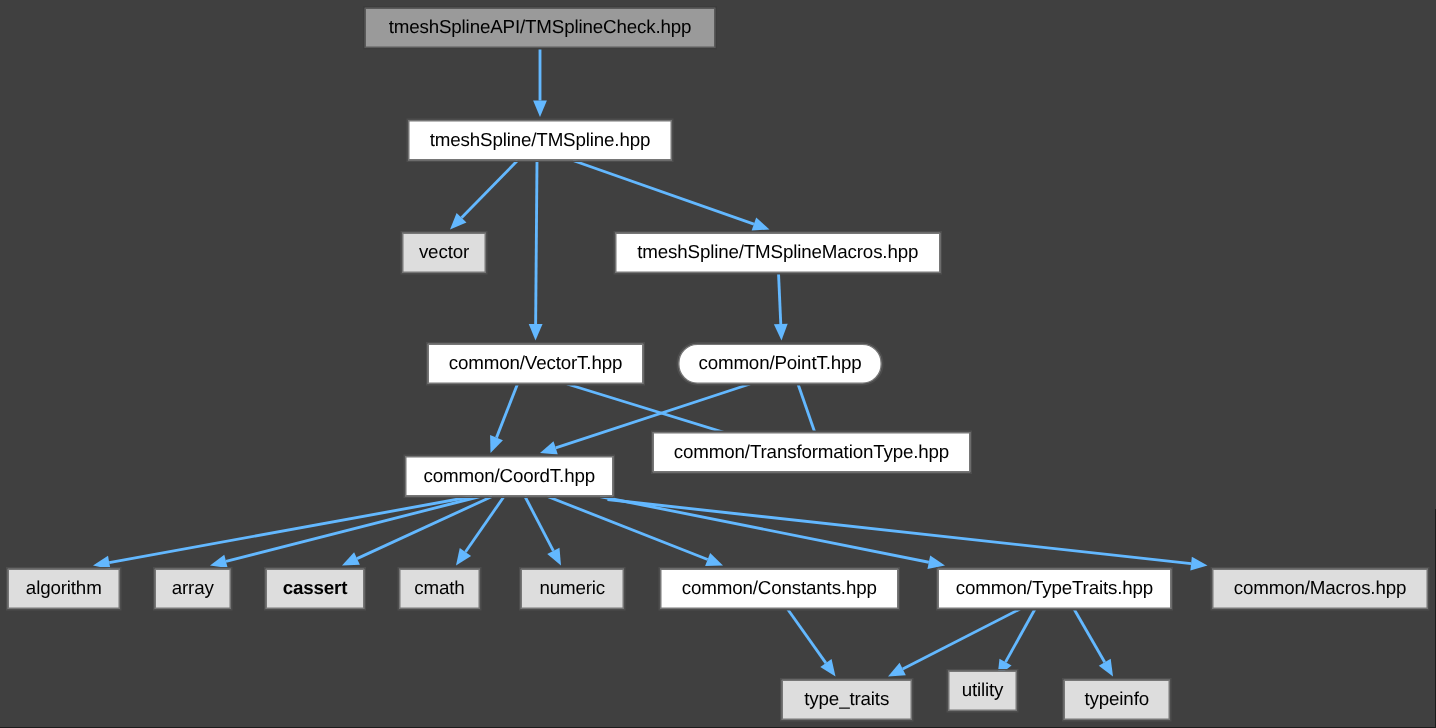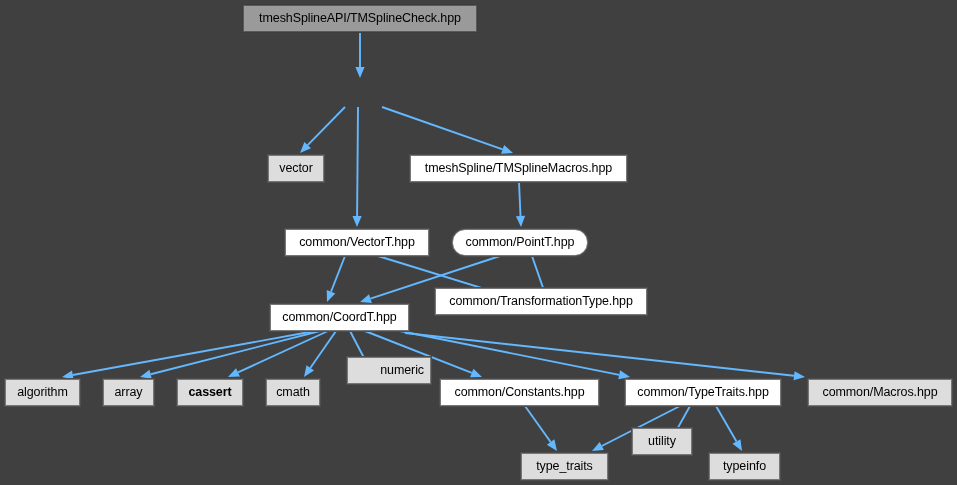--- a/index.html
+++ b/index.html
@@ -131,20 +131,23 @@
         <polygon points="665,451 666.3209487728059,439.1503124792414 674.363195713124,443.6182274460848" fill="#63b8ff"></polygon>
       </g>
       <g>
         <line x1="716" y1="406" x2="736.4969464233791" y2="441.47548419430996" stroke="#63b8ff" stroke-width="1.9"></line>
         <polygon points="742,451 732.5139670864542,443.7767611445332 740.479925760304,439.1742072440867" fill="#63b8ff"></polygon>
       </g>
     </svg>
 <div class="node fill-root" style="left: 243px; top: 5px; width: 234px; height: 27px;">
       <span class="node-label">tmeshSplineAPI/TMSplineCheck.hpp</span>
     </div>
+    <div class="node fill-white" style="left: 272px; top: 80px; width: 176px; height: 27px;">
+      <span class="node-label">tmeshSpline/TMSpline.hpp</span>
+    </div>
     <div class="node fill-gray" style="left: 268px; top: 155px; width: 56px; height: 27px;">
       <span class="node-label">vector</span>
     </div>
     <div class="node fill-white" style="left: 285px; top: 229px; width: 144px; height: 27px;">
       <span class="node-label">common/VectorT.hpp</span>
     </div>
     <div class="node fill-white" style="left: 410px; top: 155px; width: 217px; height: 27px;">
       <span class="node-label">tmeshSpline/TMSplineMacros.hpp</span>
     </div>
     <div class="node fill-white" style="left: 452px; top: 229px; width: 136px; height: 27px; border-radius: 13px;">
@@ -161,34 +164,34 @@
     </div>
     <div class="node fill-gray" style="left: 103px; top: 379px; width: 51px; height: 27px;">
       <span class="node-label">array</span>
     </div>
     <div class="node fill-gray" style="left: 177px; top: 379px; width: 66px; height: 27px; font-weight: bold;">
       <span class="node-label">cassert</span>
     </div>
     <div class="node fill-gray" style="left: 266px; top: 379px; width: 54px; height: 27px;">
       <span class="node-label">cmath</span>
     </div>
-    <div class="node fill-gray" style="left: 347px; top: 357px; width: 84px; height: 27px; justify-content: flex-end;">
+    <div class="node fill-gray" style="left: 347px; top: 379px; width: 69px; height: 27px;">
       <span class="node-label">numeric</span>
     </div>
     <div class="node fill-white" style="left: 440px; top: 379px; width: 159px; height: 27px;">
       <span class="node-label">common/Constants.hpp</span>
     </div>
     <div class="node fill-white" style="left: 625px; top: 379px; width: 156px; height: 27px;">
       <span class="node-label">common/TypeTraits.hpp</span>
     </div>
     <div class="node fill-gray" style="left: 808px; top: 379px; width: 144px; height: 27px;">
       <span class="node-label">common/Macros.hpp</span>
     </div>
     <div class="node fill-gray" style="left: 521px; top: 453px; width: 87px; height: 27px;">
       <span class="node-label">type_traits</span>
     </div>
-    <div class="node fill-gray" style="left: 632px; top: 428px; width: 60px; height: 27px;">
+    <div class="node fill-gray" style="left: 632px; top: 447px; width: 46px; height: 27px;">
       <span class="node-label">utility</span>
     </div>
     <div class="node fill-gray" style="left: 709px; top: 453px; width: 71px; height: 27px;">
       <span class="node-label">typeinfo</span>
     </div>
   </div>
 
 </body></html>

